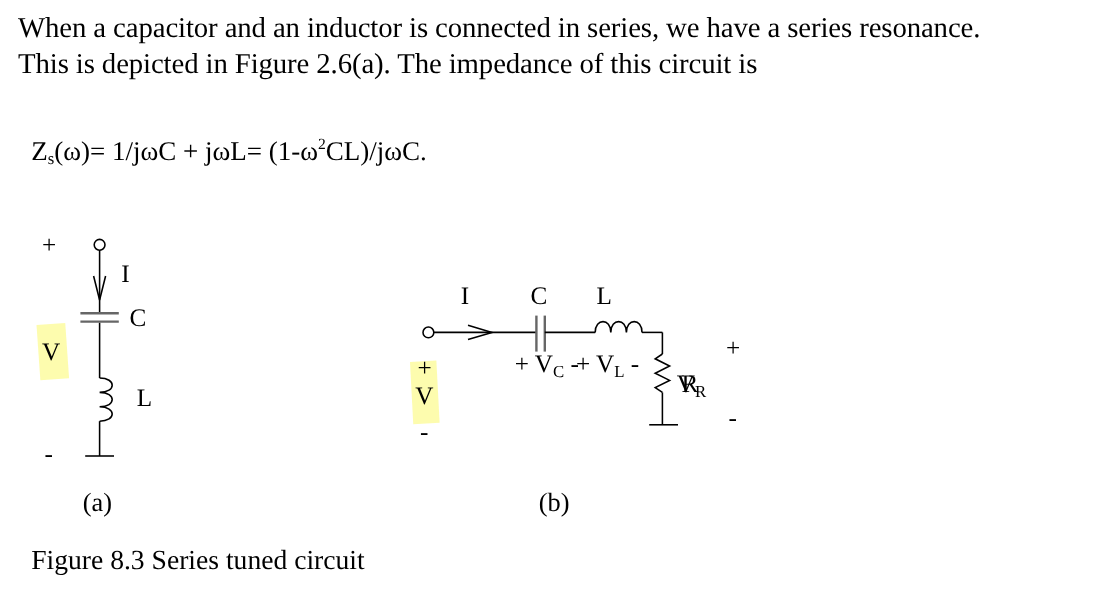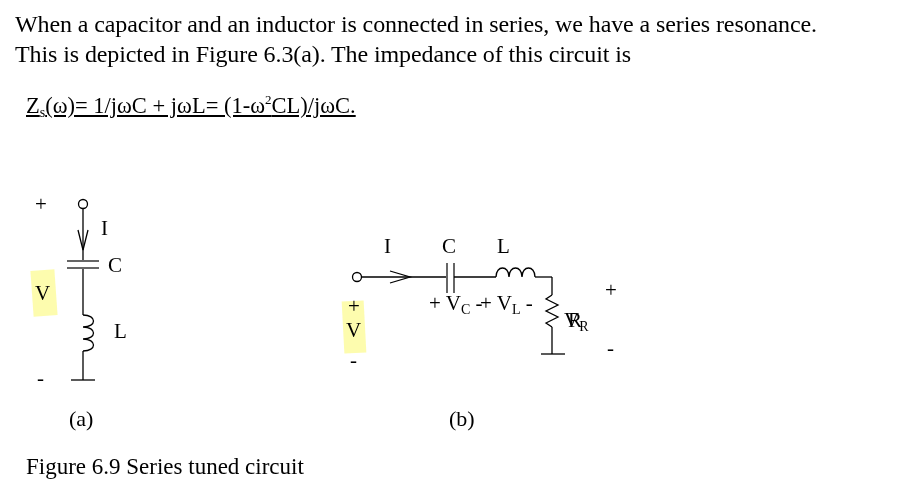--- a/index.html
+++ b/index.html
@@ -1,34 +1,34 @@
 <!DOCTYPE html>
 <html><head>
 <meta charset="utf-8">
 <style>
   html, body { margin:0; padding:0; background:#ffffff; }
   body { width:916px; height:501px; position:relative; overflow:hidden;
          font-family:"Liberation Serif","DejaVu Serif",serif; color:#000; }
   .para { position:absolute; left:15px; font-size:24px; line-height:28px; white-space:nowrap; letter-spacing:-0.1px; }
   #p1 { top:10px; }
   #p2 { top:40px; }
-  #formula { position:absolute; left:26px; top:92px; font-size:22.5px; white-space:nowrap;text-decoration:underline; }
+  #formula { position:absolute; left:26px; top:112px; font-size:22.5px; white-space:nowrap; }
   #formula sub { font-size:14px; vertical-align:-4px; }
   #formula sup { font-size:13px; vertical-align:9px; }
   svg { position:absolute; left:0; top:0; }
   .lbl { position:absolute; font-size:21px; line-height:1; white-space:nowrap; }
   .hl { position:absolute; background:#fdfca0; opacity:0.85; }
   .cap { position:absolute; font-size:22px; white-space:nowrap; }
   .sub { font-size:14px; vertical-align:-4px; }
 </style>
 </head>
 <body>
 
 <div id="p1" class="para">When a capacitor and an inductor is connected in series, we have a series resonance.</div>
-<div id="p2" class="para">This is depicted in Figure 6.3(a). The impedance of this circuit is</div>
+<div id="p2" class="para">This is depicted in Figure 2.6(a). The impedance of this circuit is</div>
 
 <div id="formula"><span>Z</span><sub>s</sub><span>(ω)= 1/jωC + jωL= (1-ω</span><sup>2</sup><span>CL)/jωC.</span></div>
 
 <div class="hl" style="left:32px;top:270px;width:24px;height:46px;transform:rotate(-4deg);"></div>
 <div class="hl" style="left:343px;top:301px;width:22px;height:52px;transform:rotate(-3deg);"></div>
 
 <svg width="916" height="501">
 
   <g stroke="#000" fill="none" stroke-width="1.3">
     <circle cx="83" cy="204" r="4.5"></circle>
@@ -73,13 +73,13 @@
 <div class="lbl" style="left:346px;top:320px;">V</div>
 <div class="lbl" style="left:350px;top:350px;">-</div>
 <div class="lbl" style="left:429px;top:293px;"><span>+ V</span><span class="sub">C</span><span> -</span></div>
 <div class="lbl" style="left:480px;top:293px;"><span>+ V</span><span class="sub">L</span><span> -</span></div>
 <div class="lbl" style="left:568px;top:310px;">R</div>
 <div class="lbl" style="left:605px;top:280px;">+</div>
 <div class="lbl" style="left:564px;top:310px;"><span>V</span><span class="sub">R</span></div>
 <div class="lbl" style="left:607px;top:338px;">-</div>
 <div class="cap" style="left:449px;top:406px;">(b)</div>
 
-<div class="cap" style="left:26px;top:454px;font-size:23px;">Figure 6.9 Series tuned circuit</div>
+<div class="cap" style="left:26px;top:454px;font-size:23px;">Figure 8.3 Series tuned circuit</div>
 
 </body></html>

